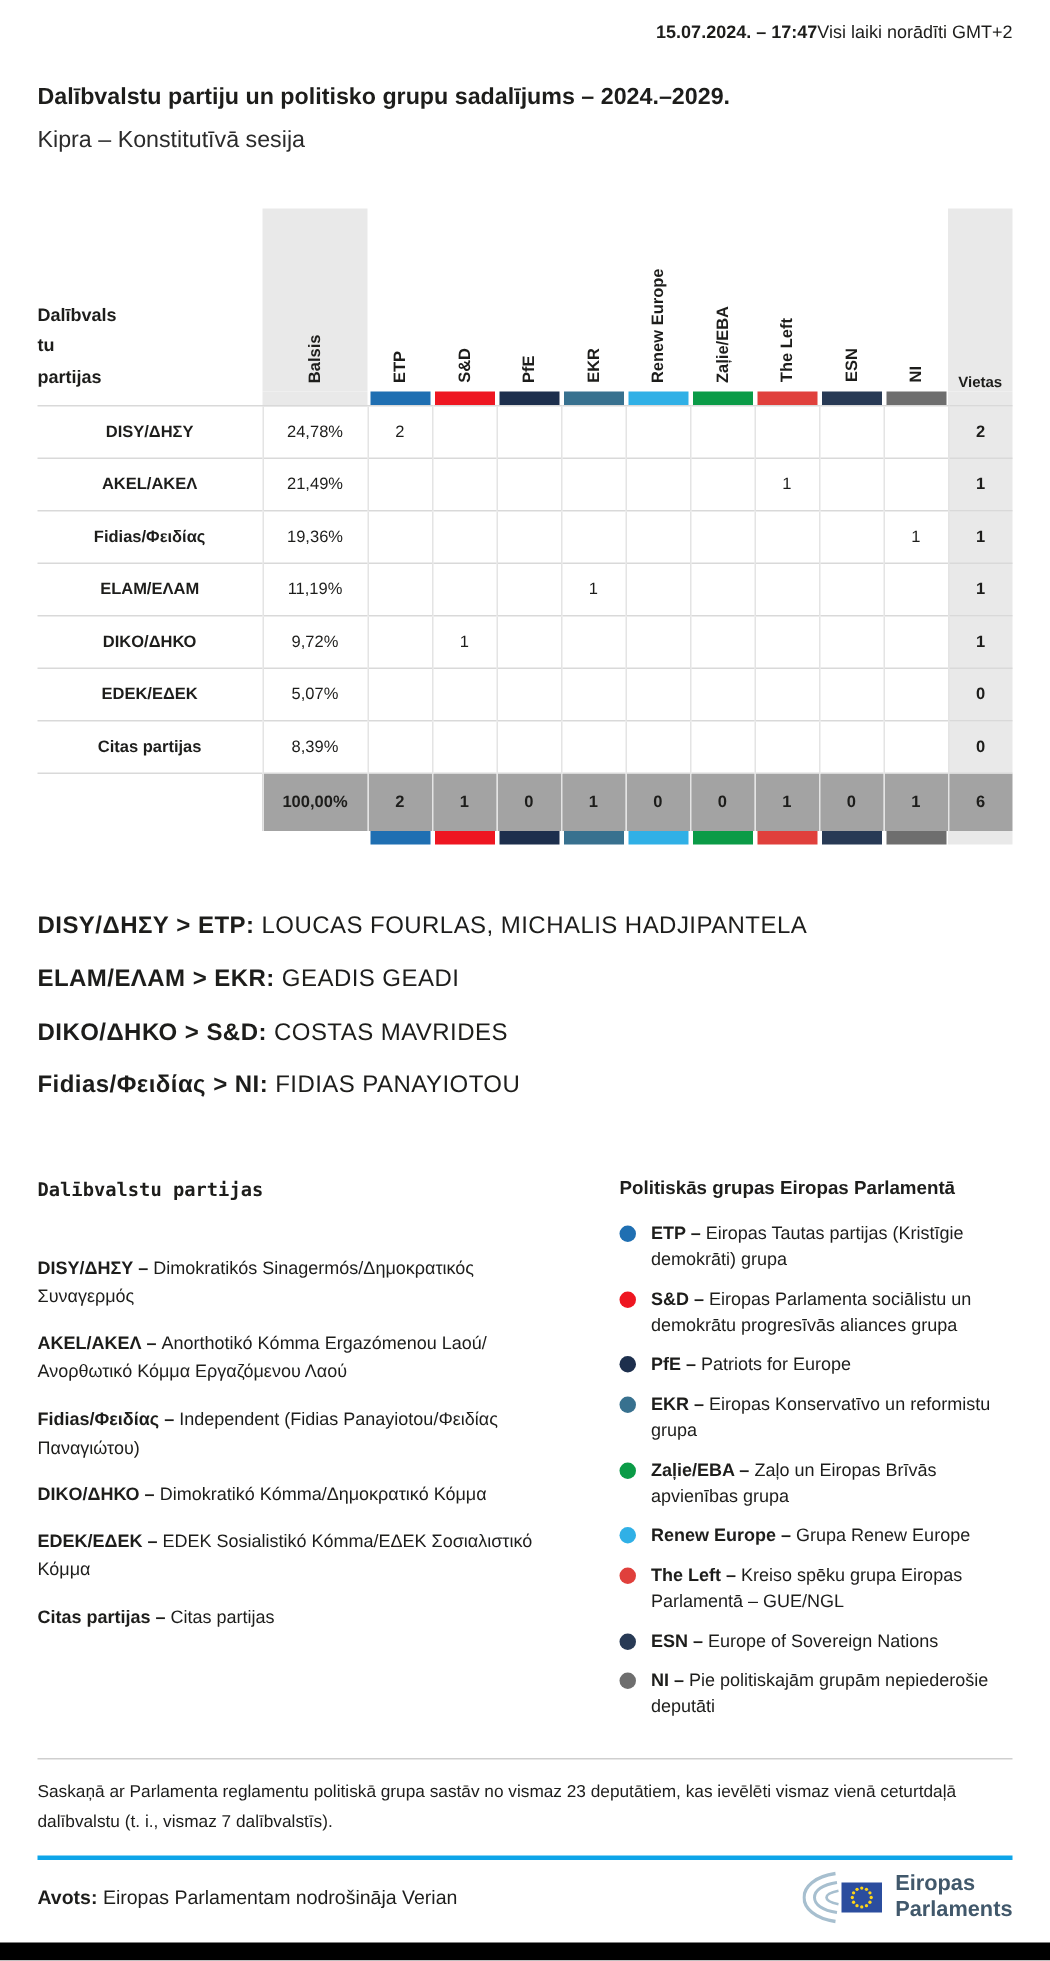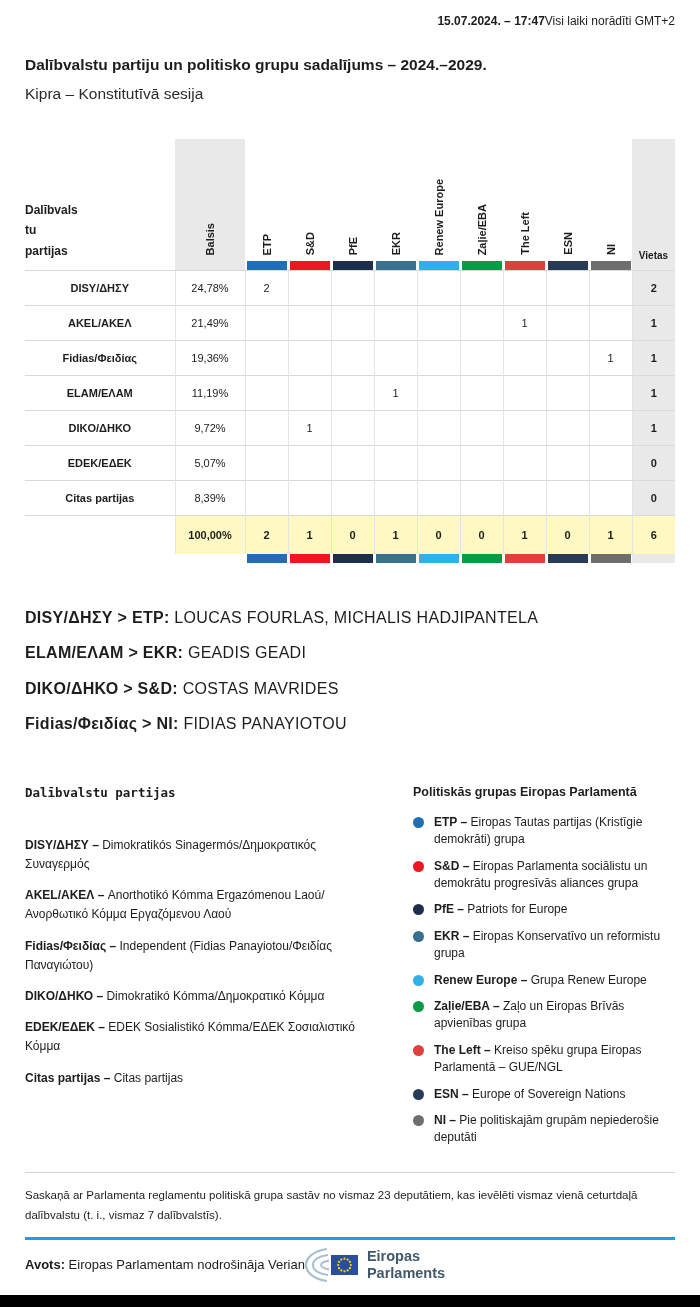--- a/index.html
+++ b/index.html
@@ -29,42 +29,42 @@
   th.corner { text-align: left; font-size: 12px; line-height: 1.7; white-space: pre-line; padding-bottom: 6px; }
   .vhead { display: block; writing-mode: vertical-rl; transform: rotate(180deg); margin: 0 auto; padding-top: 6px; font-size: 11px; font-weight: 700; white-space: nowrap; }
   .grayc { background: #e9e9e9; }
   th.vietas-head { font-size: 10px; text-align: center; padding-bottom: 8px; }
   tr.bars td { height: 9px; }
   tr.bars .bar { height: 9px; margin: 0 1.5px; }
   tr.data td, tr.total td { height: 35px; font-size: 11px; text-align: center; border-top: 1px solid #d9d9d9; }
   tr.data td + td, tr.total td + td { border-left: 1px solid #e4e4e4; }
   td.party { text-align: left; font-size: 12px; font-weight: 700; }
   td.vietas { background: #e9e9e9; font-weight: 700; font-size: 12px; }
-  tr.total td { background: #fef9c3; font-weight: 700; height: 38px; }
+  tr.total td { background: #a3a3a3; font-weight: 700; height: 38px; }
   tr.total td.party { background: #ffffff; }
 
   
   .meps { margin-top: 46px; }
   .mep-line { font-size: 16px; letter-spacing: 0.3px; margin-bottom: 18px; line-height: 1.1; }
   .mep-line .b { font-weight: 700; }
 
   
   .legends { display: flex; margin-top: 52px; }
   .legend-left { width: 368px; padding-right: 18px; }
   .legend-right { width: 262px; margin-left: auto; }
   .leg-head-left { font-family: "DejaVu Sans Mono", monospace; font-size: 12.5px; font-weight: 700; margin-bottom: 36px; }
   .leg-head-right { font-size: 12.5px; font-weight: 700; margin-bottom: 15px; }
   .party-item { font-size: 12px; line-height: 1.6; margin-bottom: 12px; }
   .party-item .b, .group-item .b { font-weight: 700; }
   .group-item { display: flex; align-items: flex-start; font-size: 12px; line-height: 1.45; margin-bottom: 9px; }
   .dot { width: 11px; height: 11px; border-radius: 50%; flex: none; margin: 3px 10px 0 0; }
 
   
   .rule-note { margin-top: 16px; border-top: 1px solid #cfcfcf; border-bottom: 3px solid #0ea5e9; padding: 12px 0; font-size: 11.5px; line-height: 1.75; }
-  .source-row { display: flex; justify-content: flex-start; align-items: center; padding: 7px 0 9px; }
+  .source-row { display: flex; justify-content: space-between; align-items: center; padding: 7px 0 9px; }
   .source-text { font-size: 13px; }
   .source-text .b { font-weight: 700; }
   .ep-logo { display: flex; align-items: center; }
   .ep-logo-text { margin-left: 8px; color: #41586b; font-size: 14.5px; font-weight: 700; line-height: 1.2; display: flex; flex-direction: column; }
 
   .bottom-bar { height: 12px; background: #000000; width: 700px; margin-top: auto; }
 </style>
 </head>
 <body>
 
@@ -340,26 +340,26 @@
         </div>
       <div class="group-item">
           <span class="dot" style="background: rgb(29, 47, 77);"></span>
           <span><span class="b">PfE –</span> <span>Patriots for Europe</span></span>
         </div>
       <div class="group-item">
           <span class="dot" style="background: rgb(56, 113, 143);"></span>
           <span><span class="b">EKR –</span> <span>Eiropas Konservatīvo un reformistu grupa</span></span>
         </div>
       <div class="group-item">
+          <span class="dot" style="background: rgb(11, 155, 71);"></span>
+          <span><span class="b">Zaļie/EBA –</span> <span>Zaļo un Eiropas Brīvās apvienības grupa</span></span>
+        </div>
+      <div class="group-item">
           <span class="dot" style="background: rgb(48, 176, 230);"></span>
           <span><span class="b">Renew Europe –</span> <span>Grupa Renew Europe</span></span>
-        </div>
-      <div class="group-item">
-          <span class="dot" style="background: rgb(11, 155, 71);"></span>
-          <span><span class="b">Zaļie/EBA –</span> <span>Zaļo un Eiropas Brīvās apvienības grupa</span></span>
         </div>
       <div class="group-item">
           <span class="dot" style="background: rgb(224, 64, 60);"></span>
           <span><span class="b">The Left –</span> <span>Kreiso spēku grupa Eiropas Parlamentā – GUE/NGL</span></span>
         </div>
       <div class="group-item">
           <span class="dot" style="background: rgb(40, 58, 85);"></span>
           <span><span class="b">ESN –</span> <span>Europe of Sovereign Nations</span></span>
         </div>
       <div class="group-item">

